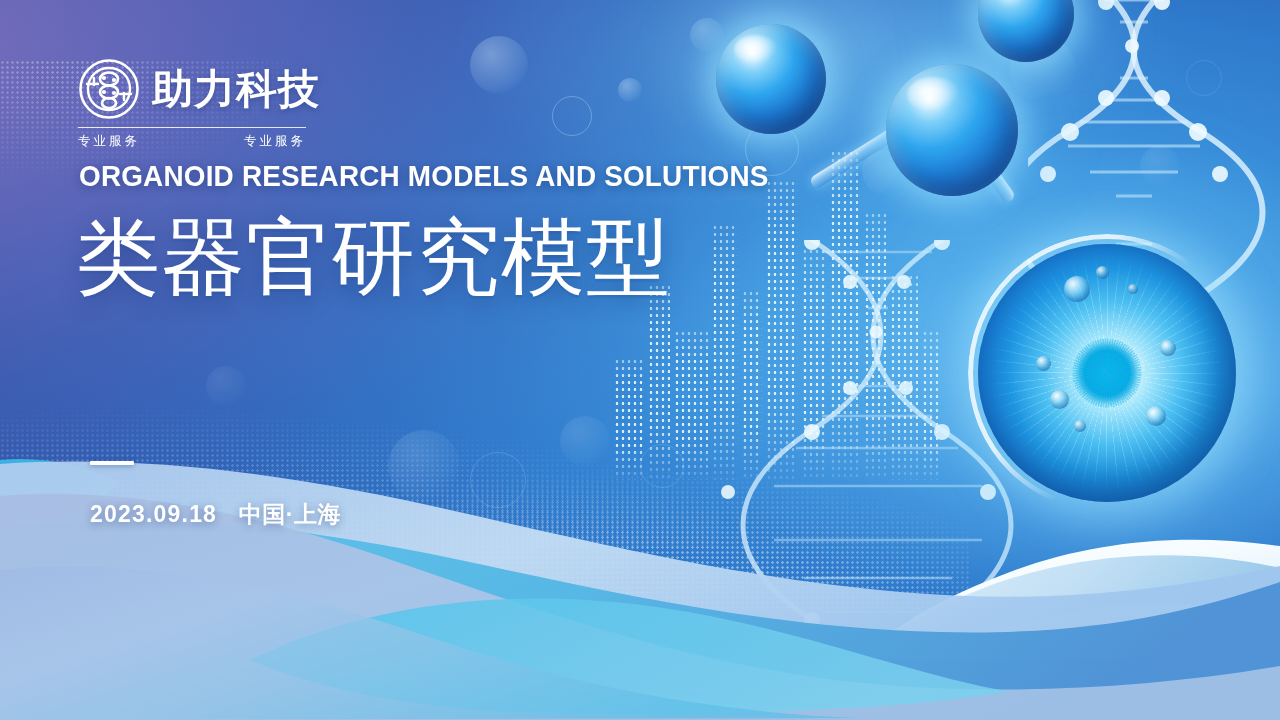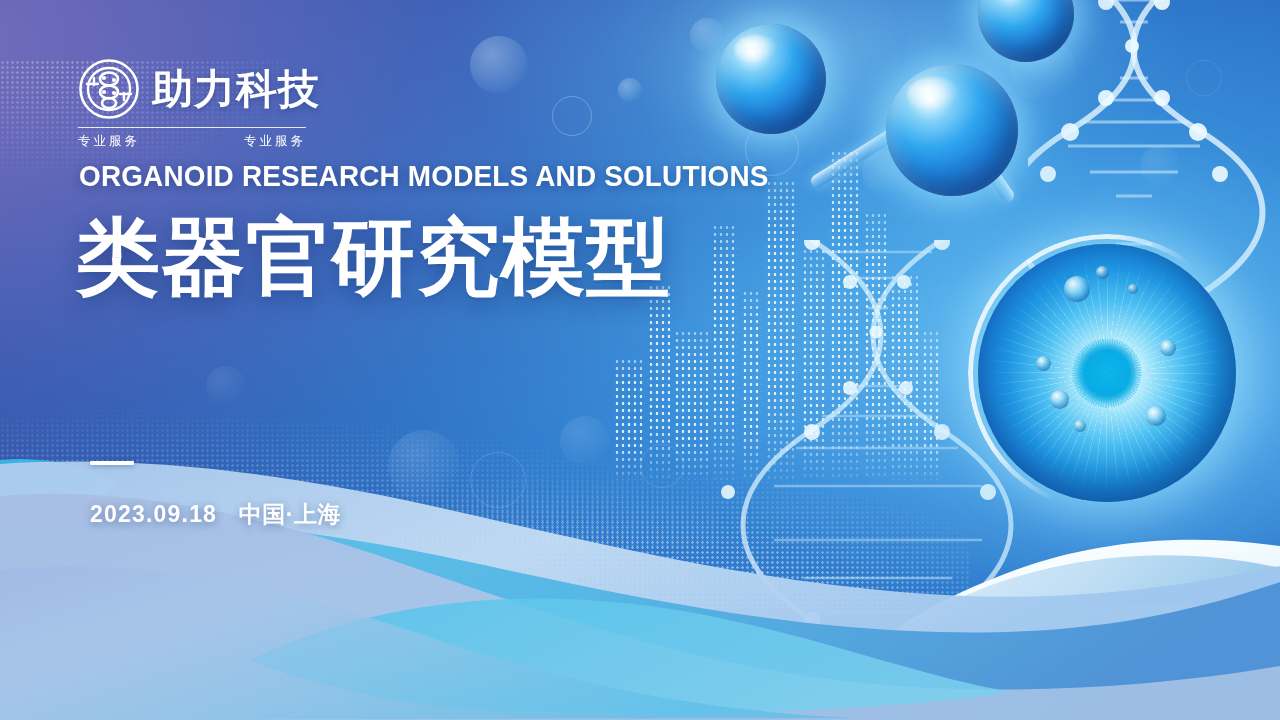--- a/index.html
+++ b/index.html
@@ -179,21 +179,21 @@
     letter-spacing:.2px;
     transform:scaleX(.93);transform-origin:left center;
     text-shadow:0 2px 10px rgba(10,45,100,.45);
     white-space:nowrap;
   }
 
   .headline{
     position:absolute;left:76px;top:206px;
     color:#fff;
     font-size:84px;
-    font-weight:700;
+    font-weight:400;
     line-height:1.22;
     letter-spacing:1px;
     text-shadow:
       0 3px 0 rgba(30,80,160,.22),
       0 6px 22px rgba(8,40,100,.45);
     white-space:nowrap;
   }
   .headline .hl-line{display:block;}
 
   .divider{

